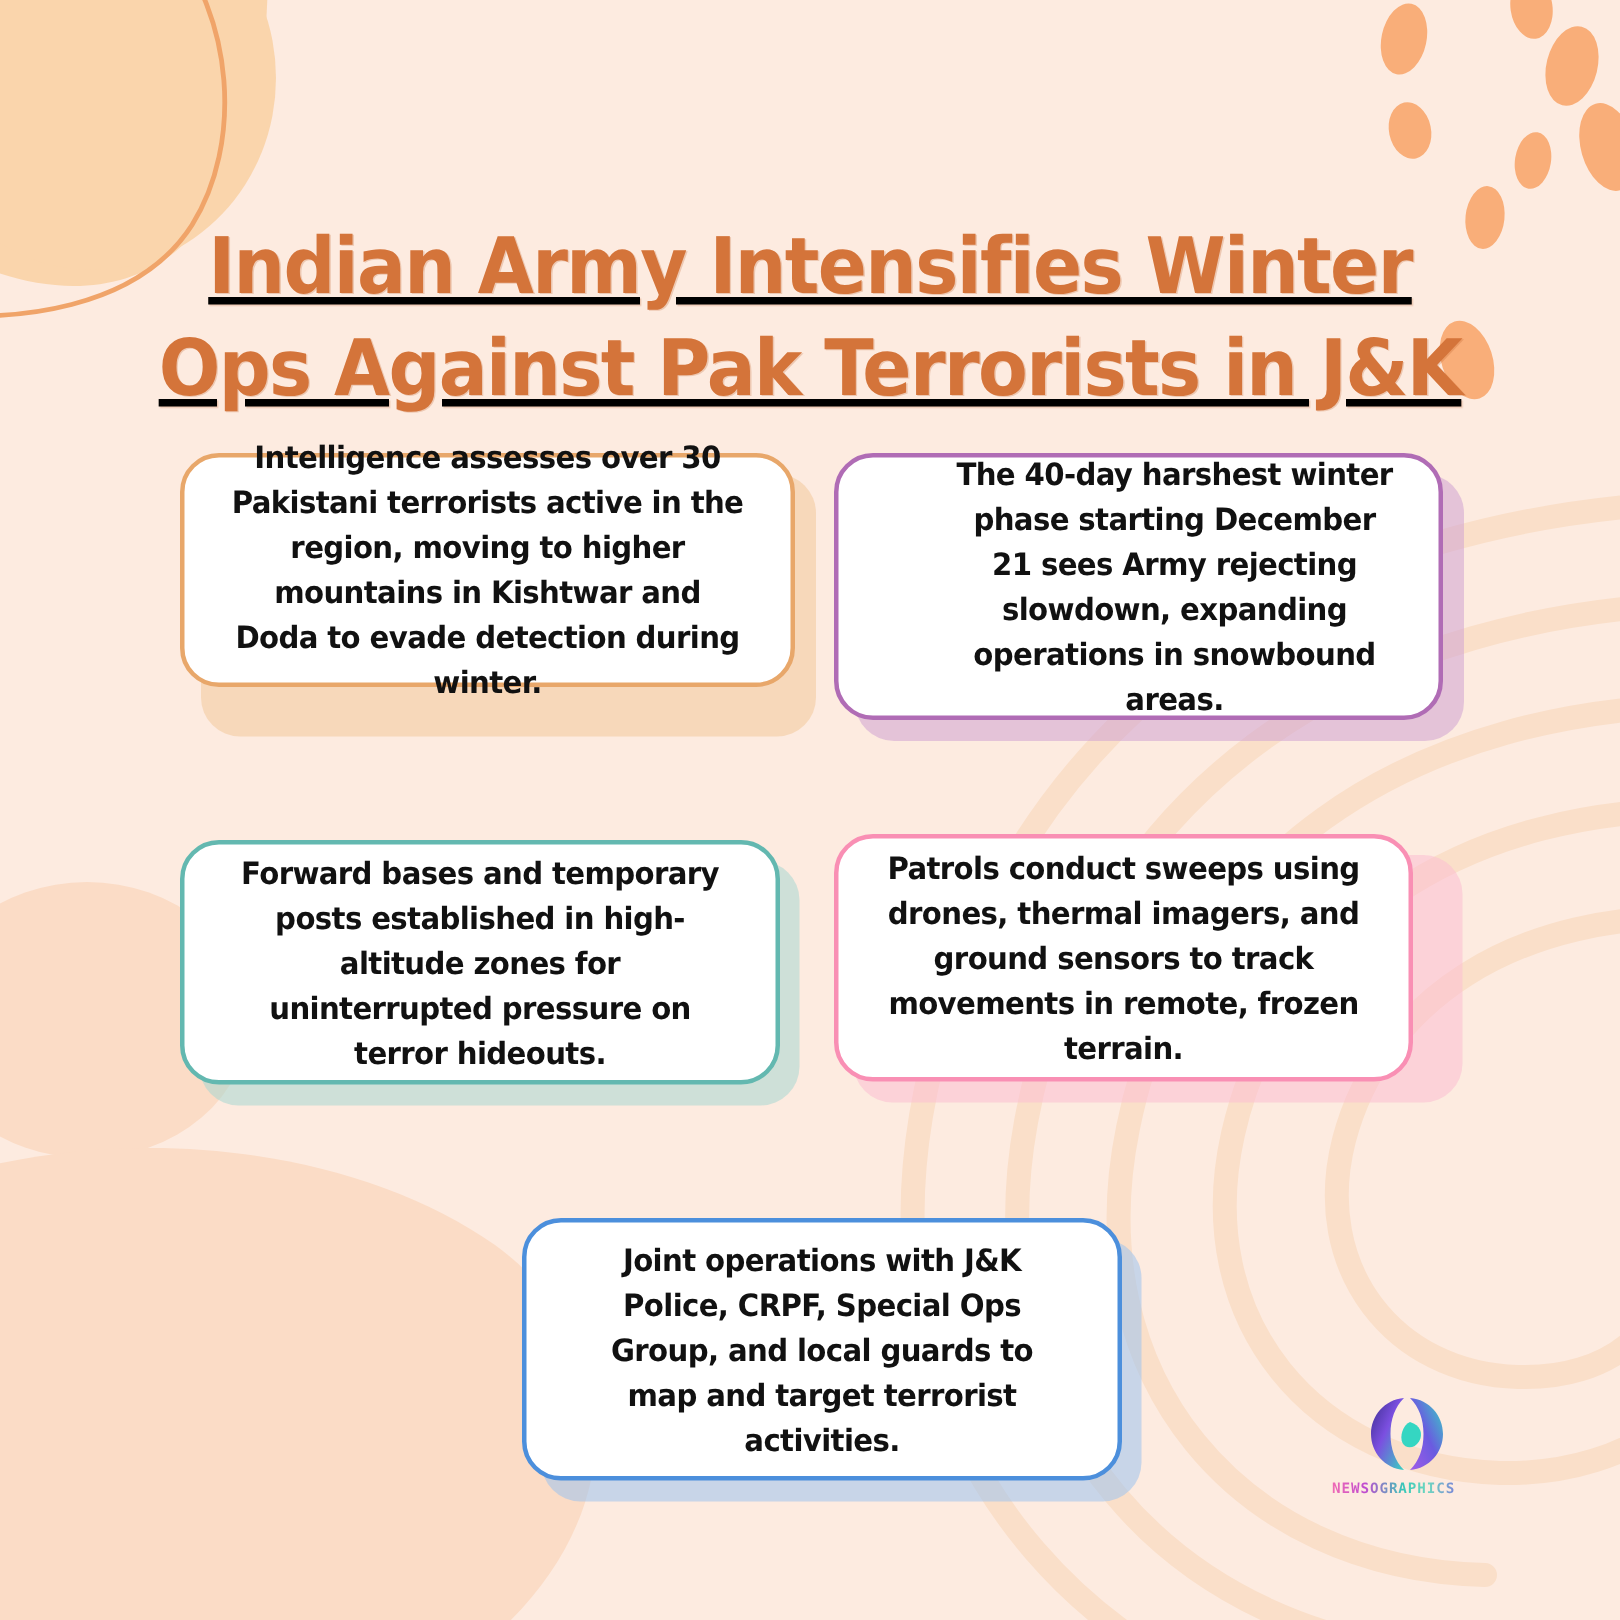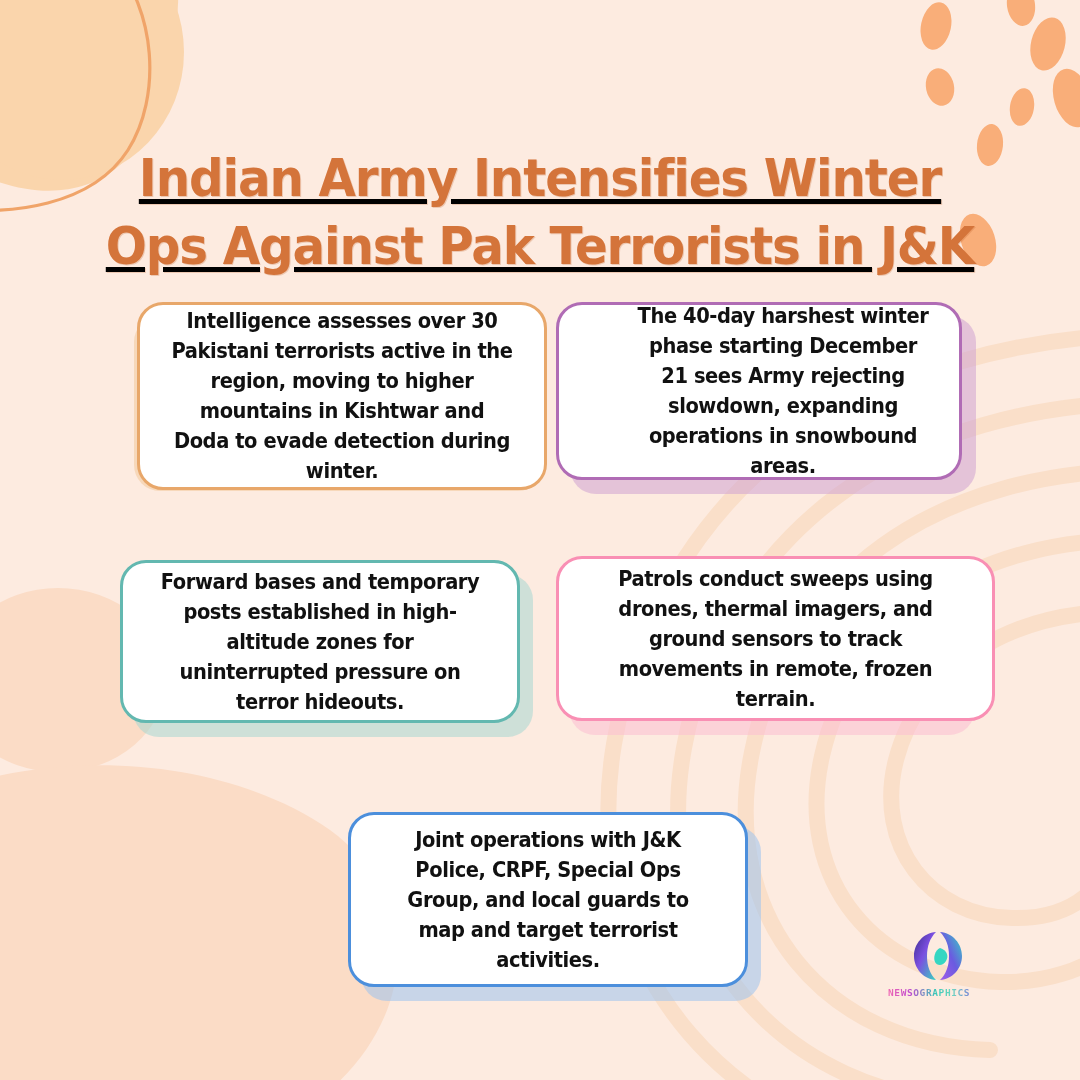--- a/index.html
+++ b/index.html
@@ -69,30 +69,30 @@
   }
   
   .card-shadow {
     position:absolute;
     border-radius:26px;
     z-index:2;
     opacity:.55;
   }
 
   
-  #card-1        { left:137px; top:302px; width:410px; height:188px; border:3px solid #E8A76A; }
+  #card-1        { left:120px; top:302px; width:410px; height:156px; border:3px solid #E8A76A; }
   #card-1-shadow { left:134px; top:316px; width:410px; height:175px; background:#F3C89B; }
 
   #card-2        { left:556px; top:302px; width:406px; height:178px; border:3px solid #B06CB5; }
   #card-2-shadow { left:570px; top:316px; width:406px; height:178px; background:#CFA2D1; }
 
   #card-3        { left:120px; top:560px; width:400px; height:163px; border:3px solid #63B8B0; }
   #card-3-shadow { left:133px; top:574px; width:400px; height:163px; background:#A7D7D2; }
 
-  #card-4        { left:556px; top:556px; width:439px; height:165px; border:3px solid #F98FB4; }
+  #card-4        { left:556px; top:556px; width:386px; height:165px; border:3px solid #F98FB4; }
   #card-4-shadow { left:569px; top:570px; width:406px; height:165px; background:#FBBDD2; }
 
   #card-5        { left:348px; top:812px; width:400px; height:175px; border:3px solid #4C8FDC; }
   #card-5-shadow { left:361px; top:826px; width:400px; height:175px; background:#9CC2EF; }
 
   
   .logo {
     position:absolute;
     left:888px; top:928px;
     width:100px; height:82px;

